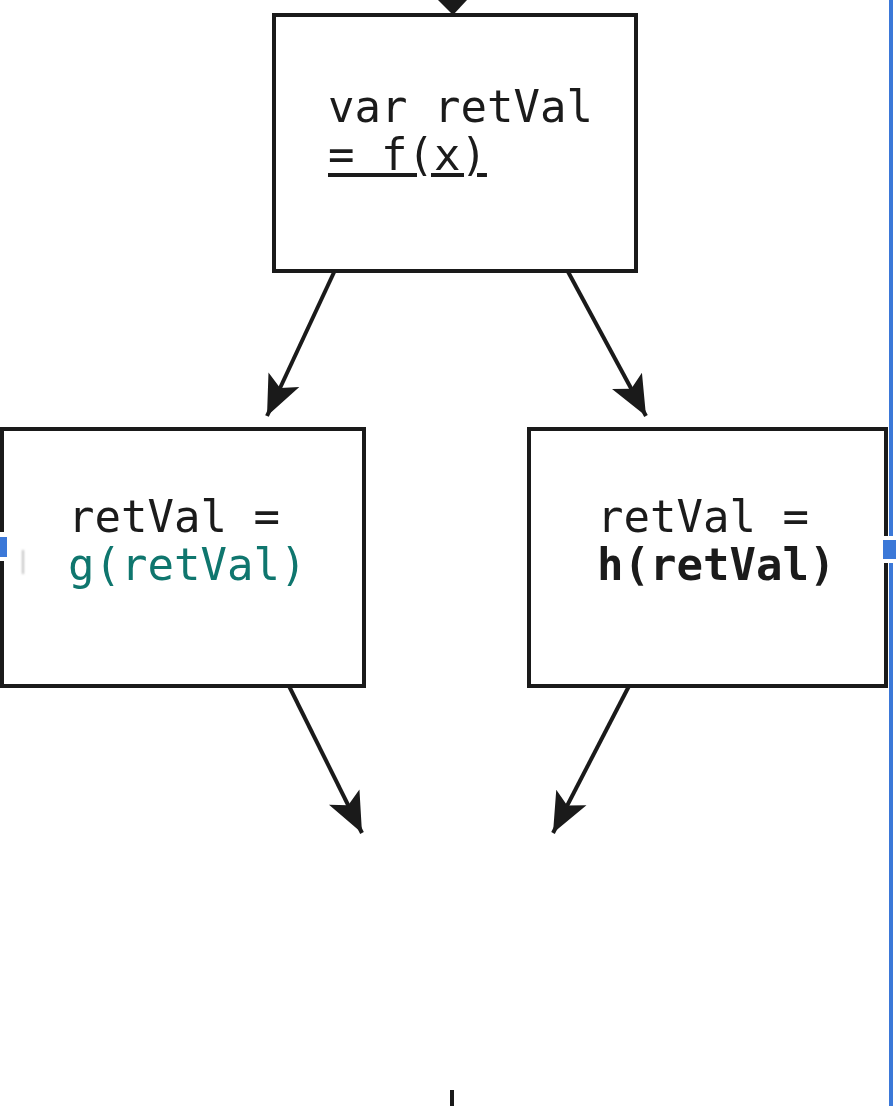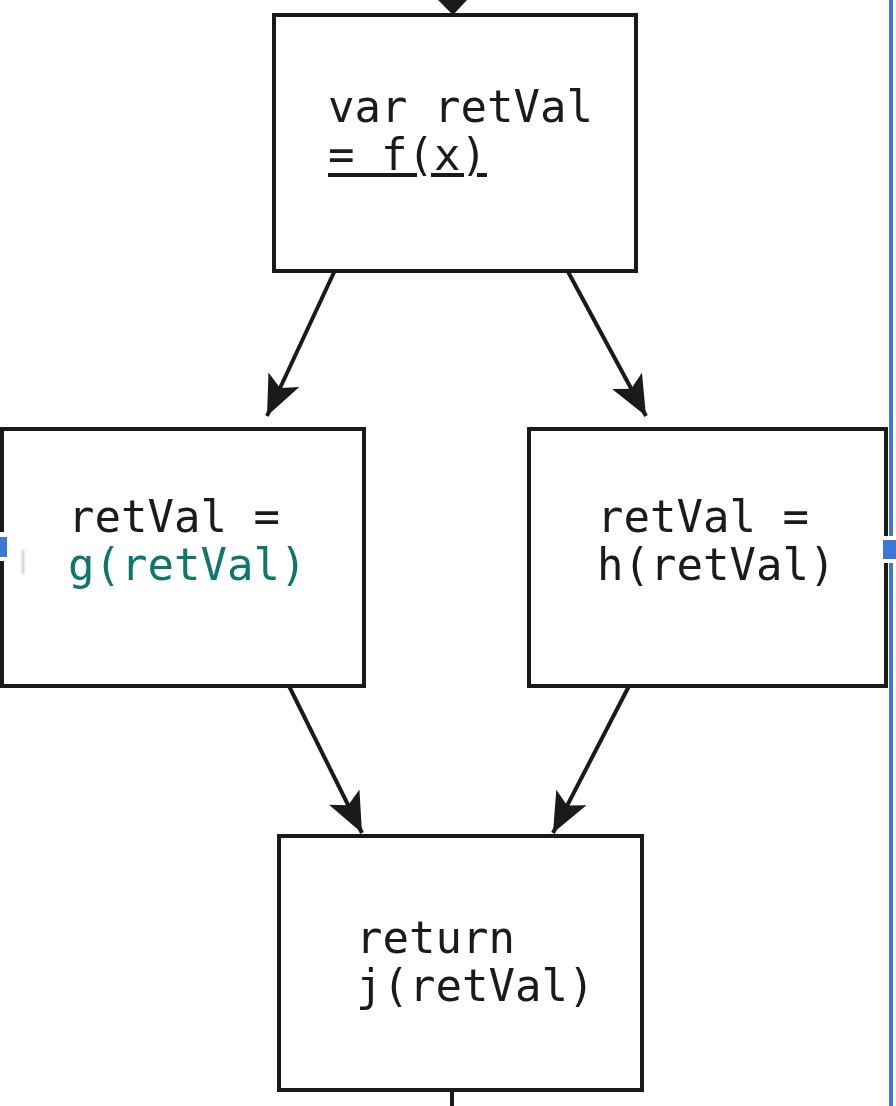--- a/index.html
+++ b/index.html
@@ -100,27 +100,23 @@
     <div class="line" style="color: rgb(27, 27, 27); text-decoration: underline;">= f(x)</div>
   </div>
 
   <div class="node" id="node-assign-g" style="border-color: rgb(26, 26, 26); background: rgb(255, 255, 255);">
     <div class="line" style="color: rgb(27, 27, 27);">retVal =</div>
     <div class="line" style="color: #0f766e;">g(retVal)</div>
   </div>
 
   <div class="node" id="node-assign-h" style="border-color: rgb(26, 26, 26); background: rgb(255, 255, 255);">
     <div class="line" style="color: rgb(27, 27, 27);">retVal =</div>
-    <div class="line" style="color: rgb(27, 27, 27);">h(retVal)</div>
+    <div class="line" style="color: rgb(27, 27, 27); font-weight: bold;">h(retVal)</div>
   </div>
 
-  <div class="node" id="node-return-j" style="border-color: rgb(26, 26, 26); background: rgb(255, 255, 255);">
-    <div class="line" style="color: rgb(27, 27, 27);">return</div>
-    <div class="line" style="color: rgb(27, 27, 27);">j(retVal)</div>
-  </div>
 
   <div class="faint-artifact"></div>
 
   <div class="sel-border-right" style="background: rgb(59, 120, 216);"></div>
 
   <div class="handle-frame" id="handle-left-frame"></div>
   <div class="handle-blue" id="handle-left-blue" style="background: rgb(59, 120, 216);"></div>
 
   <div class="handle-frame" id="handle-right-frame"></div>
   <div class="handle-blue" id="handle-right-blue" style="background: rgb(59, 120, 216);"></div>

